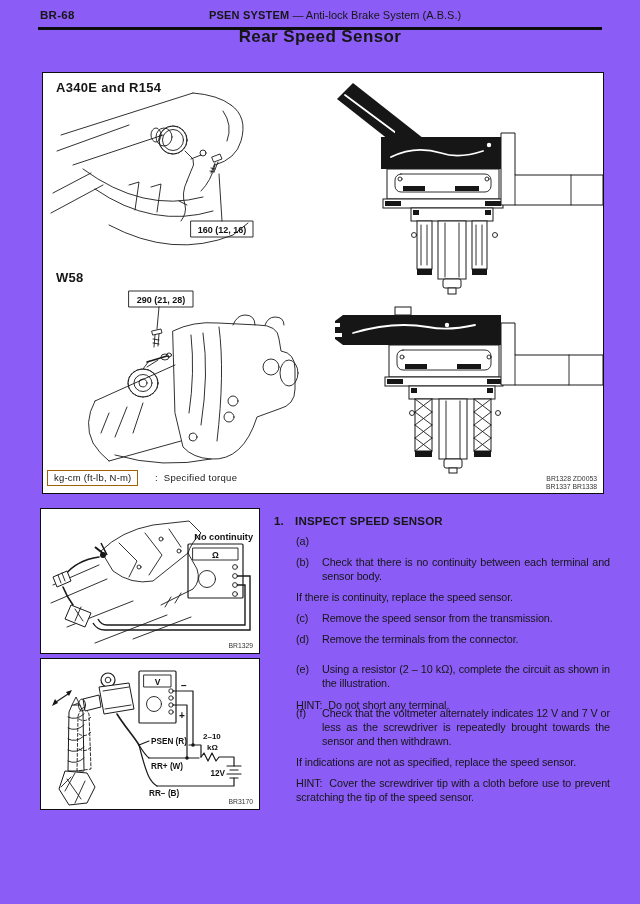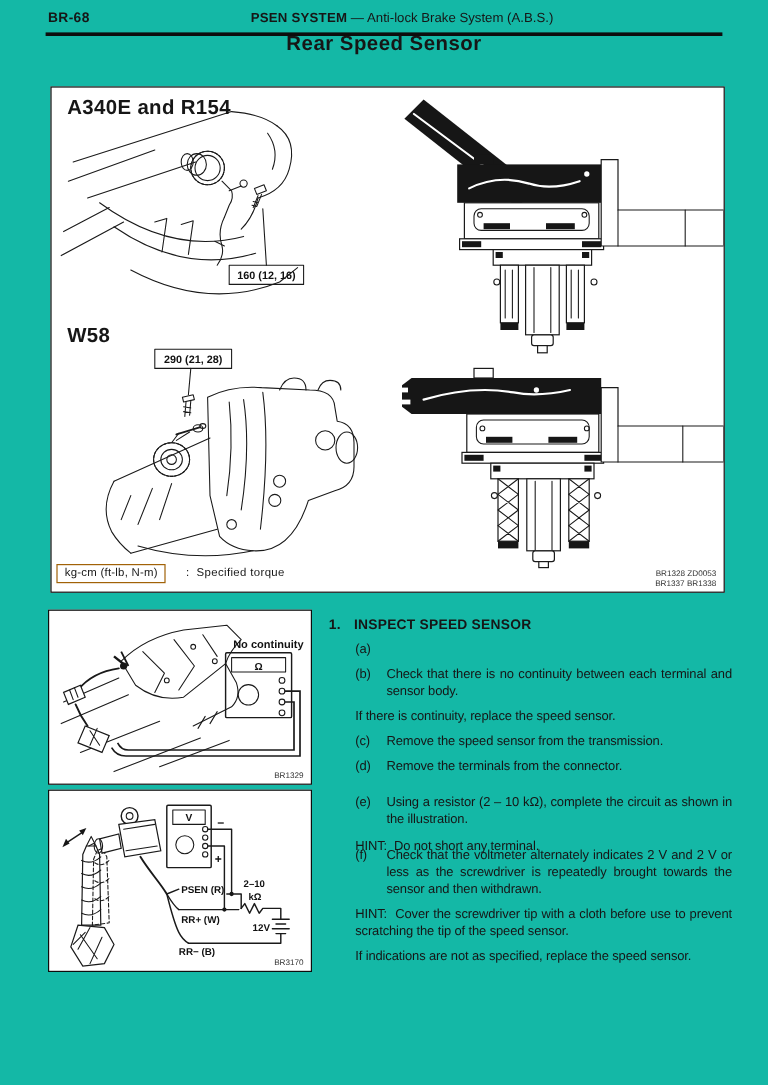--- a/index.html
+++ b/index.html
@@ -1,30 +1,30 @@
 <!DOCTYPE html>
 <html><head>
 <meta charset="utf-8">
 <style>
   html,body{margin:0;padding:0;background:#fff;}
-  .page{position:relative;width:640px;height:904px;background:#14b8a6;overflow:hidden;
+  .page{position:relative;width:640px;height:904px;background:#8b5cf6;overflow:hidden;
         font-family:"Liberation Sans",sans-serif;color:#161616;}
   
   .hdr-page{position:absolute;left:40px;top:9px;font-size:11.5px;font-weight:bold;letter-spacing:.3px;}
   .hdr-center{position:absolute;left:30px;right:0;top:9px;text-align:center;font-size:11px;}
   .hdr-center .sec{font-weight:bold;letter-spacing:.2px;}
   .hdr-rule{position:absolute;left:38px;right:38px;top:27px;height:3px;background:#0d0d0d;}
   .title{position:absolute;left:0;right:0;top:27px;text-align:center;font-size:17px;font-weight:bold;letter-spacing:.4px;}
   
   .figbox{position:absolute;border:1.5px solid #0d0d0d;background:#fff;}
   #mainfig{left:42px;top:72px;width:560px;height:420px;}
   #fig2{left:40px;top:508px;width:218px;height:144px;}
   #fig3{left:40px;top:658px;width:218px;height:150px;}
   .figbox svg{position:absolute;left:0;top:0;}
-  .variant{position:absolute;font-size:17px;font-weight:bold;letter-spacing:.3px;}
+  .variant{position:absolute;font-size:13px;font-weight:bold;letter-spacing:.3px;}
   .legend-box{position:absolute;left:4px;bottom:7px;border:1px solid #a16207;font-size:9.5px;
               padding:1px 6px 2px 6px;letter-spacing:.2px;}
   .legend-txt{position:absolute;left:112px;bottom:10px;font-size:9.5px;letter-spacing:.3px;}
   .fig-codes{position:absolute;right:6px;bottom:3px;font-size:6.8px;line-height:7.5px;text-align:right;color:#333;}
   
   .rcol{position:absolute;left:271px;top:503px;width:339px;}
   .insp-heading{font-size:13.5px;font-weight:bold;letter-spacing:.2px;}
   .step{display:flex;margin-top:12px;font-size:11.5px;font-weight:bold;letter-spacing:.2px;}
   .step .num{flex:0 0 21px;padding-left:3px;}
   .body-txt{font-size:10.8px;line-height:14px;letter-spacing:-0.1px;}
@@ -329,19 +329,19 @@
       <span class="txt">Remove the terminals from the connector.</span>
     </div>
     <div class="item body-txt mt-lg">
       <span class="lbl">(e)</span>
       <span class="txt">Using a resistor (2 – 10 kΩ), complete the circuit as shown in the illustration.</span>
     </div>
     <div class="para body-txt" style="margin-top:8px;">HINT:&nbsp; Do not short any terminal.</div>
     <div class="para body-txt" style="margin-top:8px;"></div>
     <div class="item body-txt" style="margin-top:-14px;">
       <span class="lbl">(f)</span>
-      <span class="txt">Check that the voltmeter alternately indicates 2 V and 2 V or less as the screwdriver is repeatedly brought towards the sensor and then withdrawn.</span>
-    </div>
+      <span class="txt">Check that the voltmeter alternately indicates 12 V and 7 V or less as the screwdriver is repeatedly brought towards the sensor and then withdrawn.</span>
+    </div>
+    <div class="para body-txt">If indications are not as specified, replace the speed sensor.</div>
     <div class="para body-txt">HINT:&nbsp; Cover the screwdriver tip with a cloth before use to prevent scratching the tip of the speed sensor.</div>
-    <div class="para body-txt">If indications are not as specified, replace the speed sensor.</div>
   </div>
 
 </div>
 
 </body></html>

